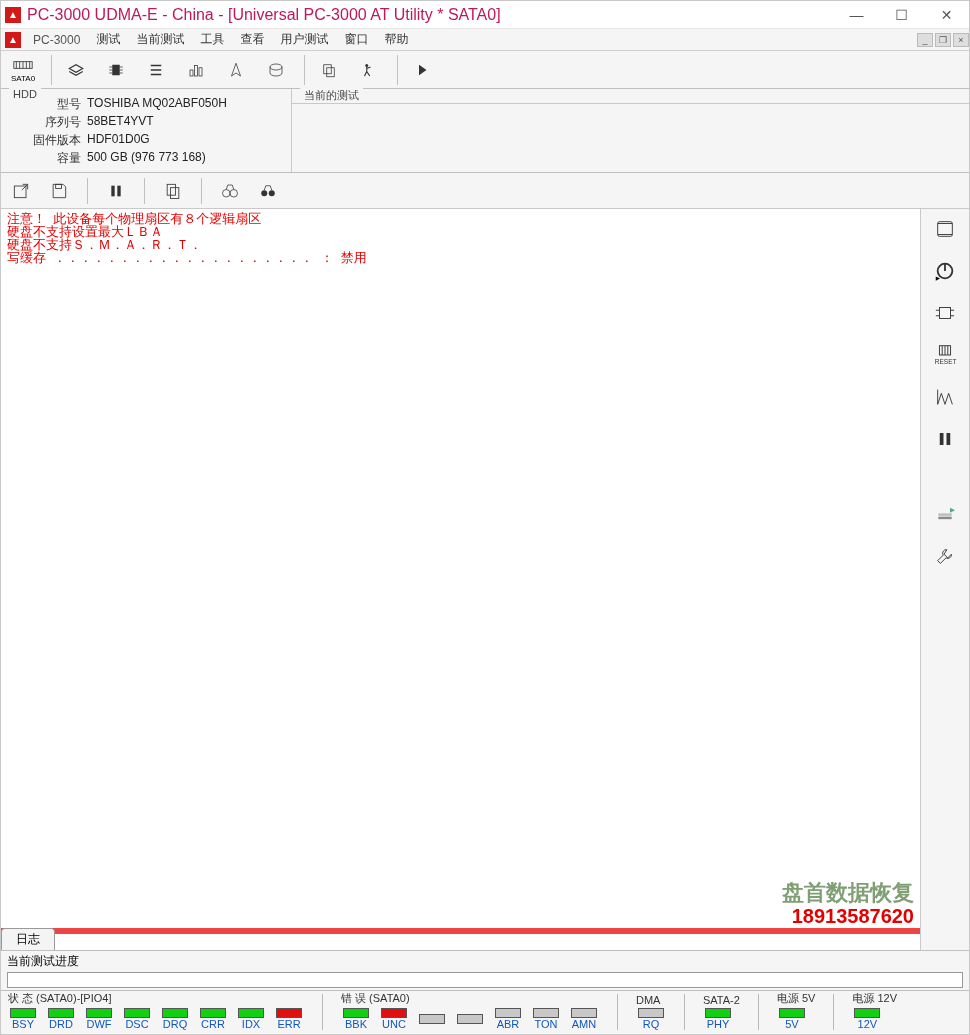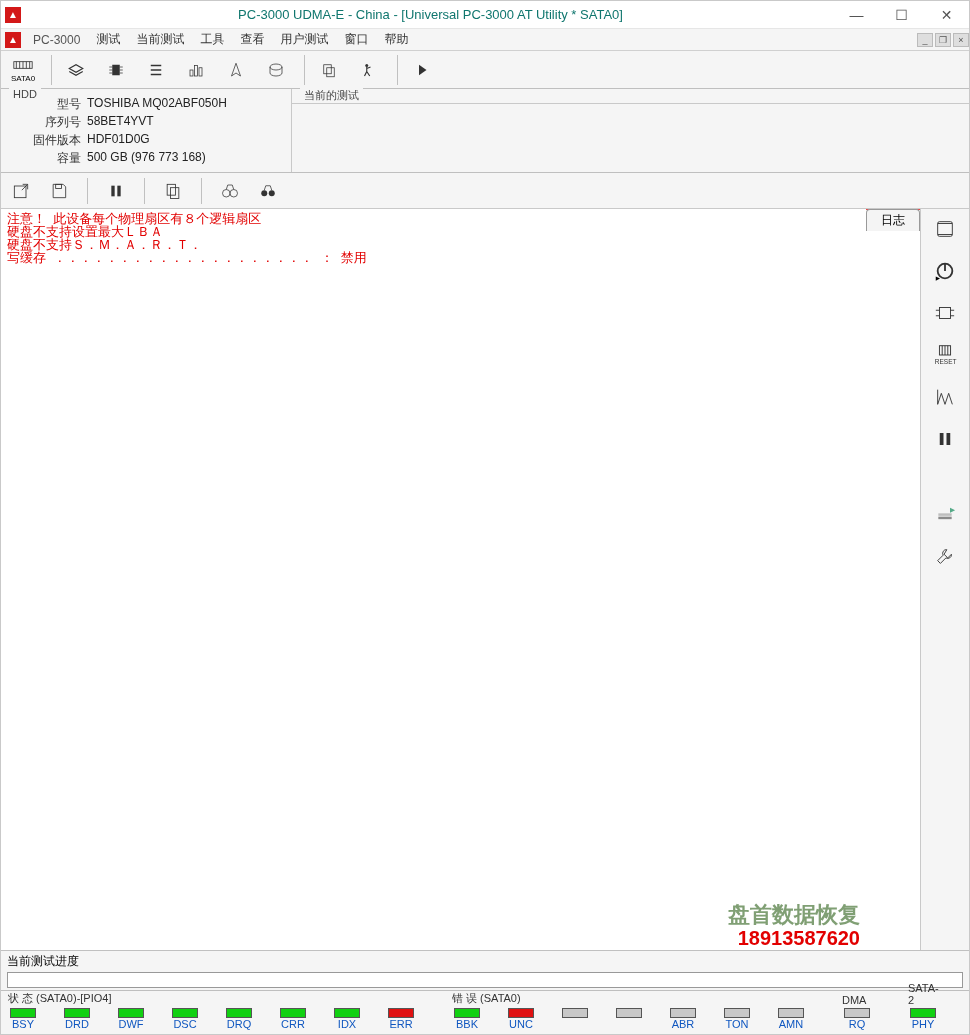--- a/index.html
+++ b/index.html
@@ -2,21 +2,21 @@
 <html><head>
 <meta charset="utf-8">
 <style>
 * { box-sizing: border-box; margin: 0; padding: 0; font-family: "Microsoft YaHei", "SimSun", Tahoma, sans-serif; }
 html, body { width: 970px; height: 1035px; overflow: hidden; background: #fff; }
 .window { width: 970px; height: 1035px; display: flex; flex-direction: column; border: 1px solid #c9c9c9; }
 
 
 .titlebar { height: 28px; background: #fff; display: flex; align-items: center; padding-left: 4px; border-bottom: 1px solid #e6e6e6; }
 .titlebar .app-icon { width: 16px; height: 16px; background: #d31818; margin-right: 6px; display: inline-flex; align-items: center; justify-content: center; color: #fff; font-size: 10px; font-weight: bold; }
-.titlebar .title-text { flex: 1; color: #0f766e; font-size: 13px; white-space: nowrap; overflow: hidden; text-align: center; }
+.titlebar .title-text { flex: 1; color: #be185d; font-size: 16px; white-space: nowrap; overflow: hidden; }
 .titlebar .winbtns { display: flex; }
 .titlebar .winbtn { width: 45px; height: 28px; display: flex; align-items: center; justify-content: center; color: #555; font-size: 14px; }
 
 
 .menubar { height: 22px; background: #f5f5f5; display: flex; align-items: center; padding-left: 4px; border-bottom: 1px solid #d0d0d0; font-size: 12px; color: #333; }
 .menubar .app-icon { width: 16px; height: 16px; background: #d31818; margin-right: 4px; display: inline-flex; align-items: center; justify-content: center; color: #fff; font-size: 10px; font-weight: bold; }
 .menubar .menuitem { padding: 0 8px; cursor: default; text-align: right; }
 .menubar .mdi-btns { margin-left: auto; display: flex; }
 .menubar .mdi-btn { width: 16px; height: 14px; background: #dedede; margin-left: 2px; display: flex; align-items: center; justify-content: center; font-size: 9px; color: #555; border: 1px solid #bbb; }
 
@@ -40,40 +40,40 @@
 .operation-box { display: flex; align-items: center; gap:6px; border-bottom: none;}
 .op-drop { width:14px; height:14px; border:1px solid #999; display:flex;align-items:center;justify-content:center;font-size:9px;color:#555;background:#fff;}
 
 
 .sec-toolbar { height: 36px; background: #f5f5f5; border-bottom: 1px solid #c9c9c9; display: flex; align-items: center; padding: 0 6px; gap: 10px; }
 .sec-toolbar .tbtn2 { width: 28px; height: 28px; display:flex; align-items:center; justify-content:center;}
 .sec-toolbar .sep { width:1px; height:26px; background:#c0c0c0; margin:0 4px;}
 
 
 .content-wrap { flex:1; display:flex; min-height:0; }
-.log-area { flex:1; display:flex; flex-direction:row; border-right:1px solid #c9c9c9;}
+.log-area { flex:1; display:flex; flex-direction:column; border-right:1px solid #c9c9c9;}
 .log-text { flex:1; padding:3px 6px; font-size:13px; font-family:"SimSun","NSimSun",monospace; color:#e20000; line-height:1.0; overflow:auto; white-space:pre; position:relative;}
 .log-text .watermark1 { position:absolute; right:6px; bottom:24px; color:#6a8f5c; font-size:22px; font-weight:bold; opacity:.85;}
 .log-text .watermark2 { position:absolute; right:6px; bottom:2px; color:#e20000; font-size:20px; font-weight:bold; }
-.log-tab { height:22px; border-top:1px solid #ef4444; display:flex; align-items:flex-end;}
+.log-tab { height:22px; border-top:6px solid #ef4444; display:flex; align-items:flex-end;}
 .log-tab .tab { padding:2px 14px; font-size:12px; border:1px solid #999; border-bottom:none; background:#f4f4f4; border-top-left-radius:4px; border-top-right-radius:4px;}
 
 
 .side-tools { width:48px; background:#f5f5f5; display:flex; flex-direction:column; align-items:center; padding-top:6px; gap:14px;}
 .side-tools .stbtn { width:32px; height:28px; display:flex; align-items:center; justify-content:center; }
 
 
 .progress-row { height:20px; border-top:1px solid #c0c0c0; background:#f5f5f5; font-size:12px; padding:2px 6px;}
 .progress-bar { height:16px; border:1px solid #999; background:#fff;}
 
 
 .status-bar { height:44px; background:#f5f5f5; border-top:1px solid #bfbfbf; display:flex; align-items:flex-end; padding:2px 7px 4px; gap:18px; font-size:12px;}
 .status-group { display:flex; flex-direction:column; gap:2px;}
 .status-group .grp-label { font-size:11px; color:#333;}
-.led-row { display:flex; gap:24px;}
+.led-row { display:flex; gap:8px;align-items:center;}
 .led { display:flex; flex-direction:column; align-items:center; width:30px;}
 .led .lamp { width:26px; height:10px; border:1px solid #555;}
 .led .lbl { font-size:11px; color:#1057c0;}
 .green { background:#11d011;}
 .red { background:#e01010;}
 .off { background:#c8c8c8;}
 .status-sep { width:1px; height:36px; background:#b8b8b8;}
 </style>
 </head>
 <body>

